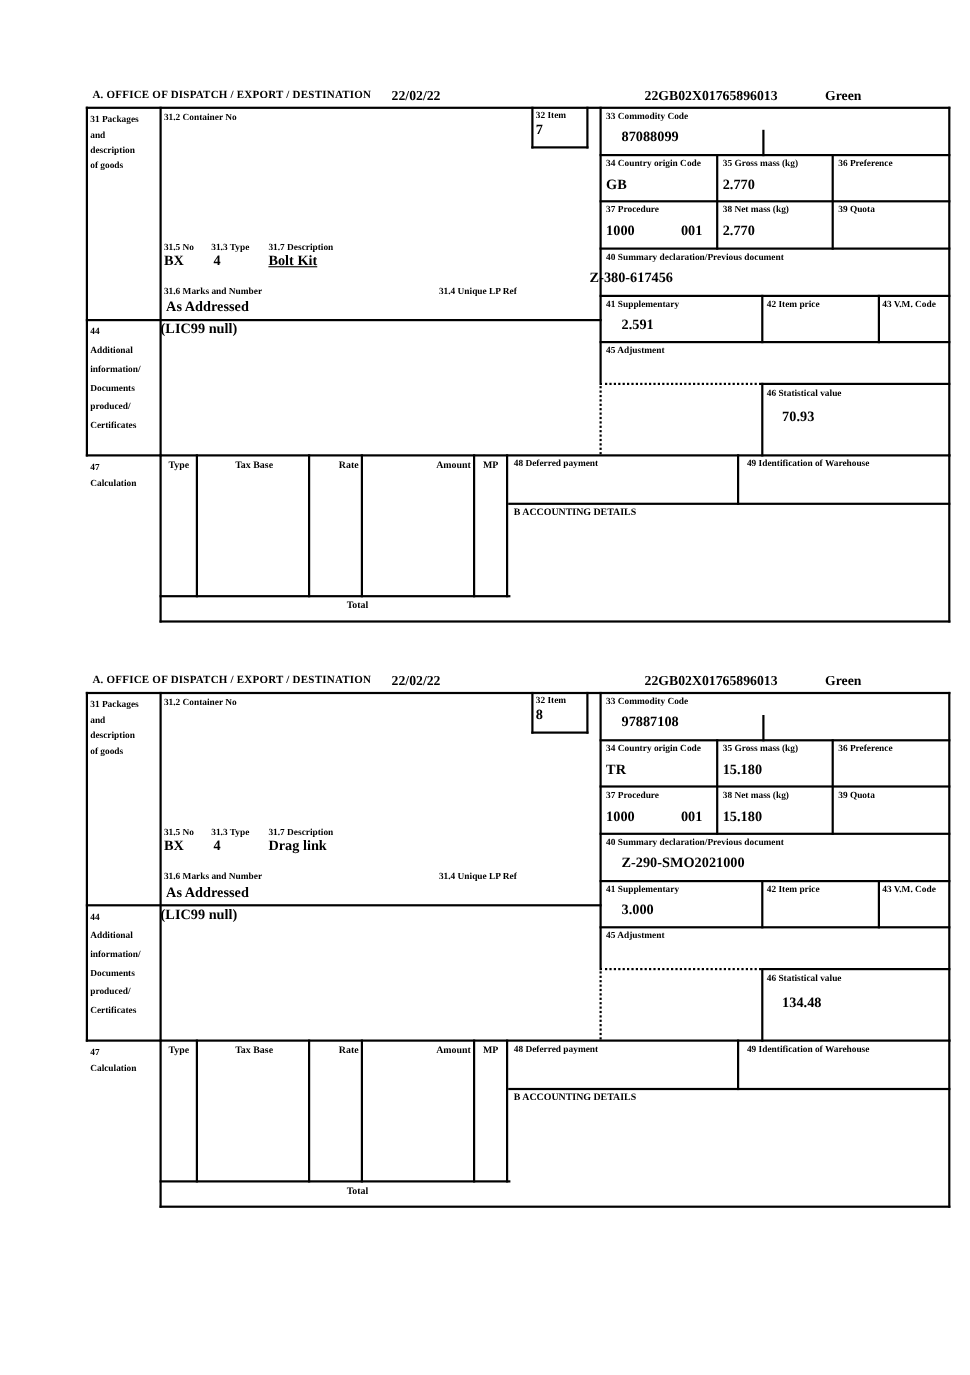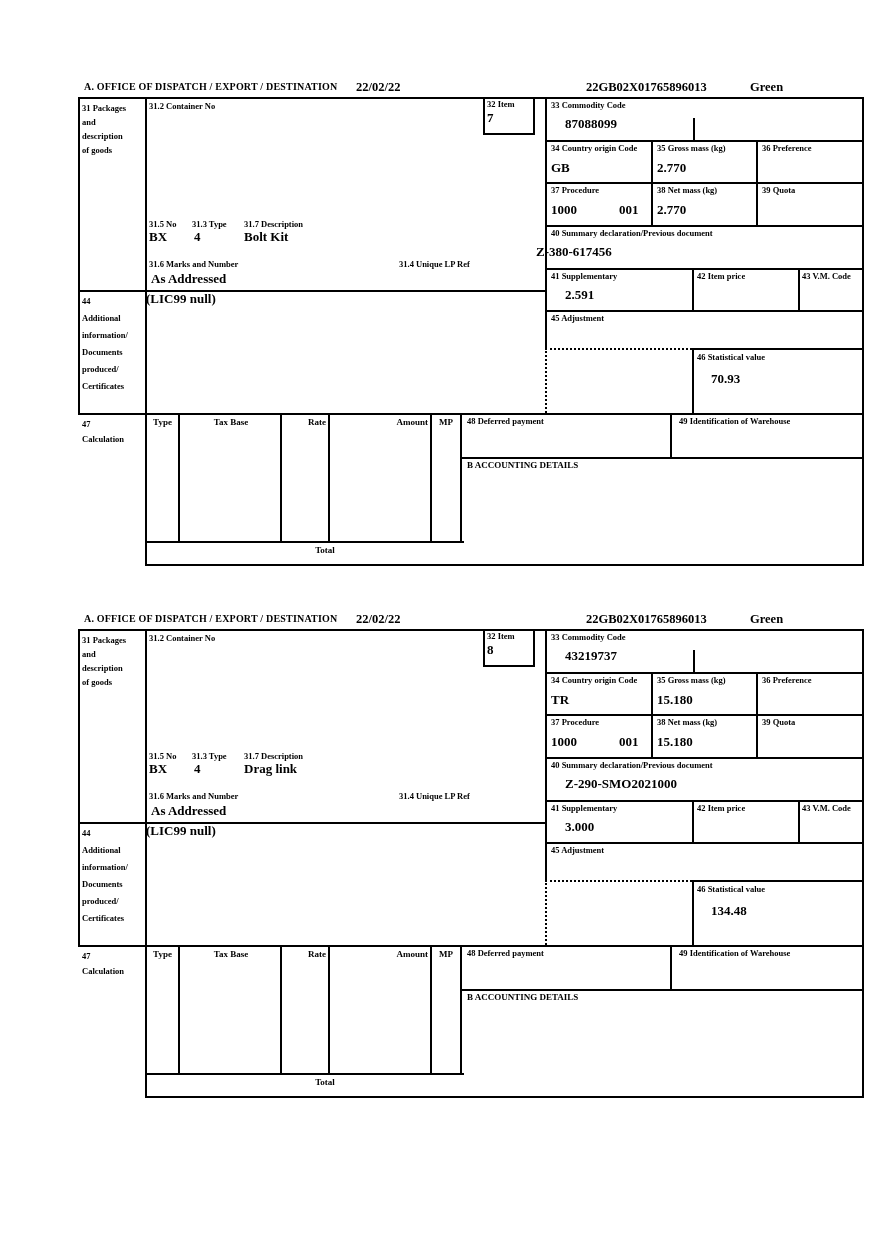--- a/index.html
+++ b/index.html
@@ -72,21 +72,21 @@
 description
 of goods</span>
     <span class="t lbl" style="left:71px;top:21px;">31.2 Container No</span>
     <span class="t lbl" style="left:409px;top:19px;">32 Item</span>
     <span class="t val" style="left:409px;top:30px;">7</span>
     <span class="t lbl" style="left:71px;top:139px;">31.5 No</span>
     <span class="t lbl" style="left:114px;top:139px;">31.3 Type</span>
     <span class="t lbl" style="left:166px;top:139px;">31.7 Description</span>
     <span class="t val" style="left:71px;top:149px;">BX</span>
     <span class="t val" style="left:116px;top:149px;">4</span>
-    <span class="t val" style="left:166px;top:149px;">Bolt Kit</span>
+    <span class="t val" style="left:166px;top:149px;text-decoration:underline;">Bolt Kit</span>
     <span class="t lbl" style="left:71px;top:179px;">31.6 Marks and Number</span>
     <span class="t lbl" style="left:321px;top:179px;">31.4 Unique LP Ref</span>
     <span class="t val" style="left:73px;top:191px;">As Addressed</span>
 
     <span class="t lbl" style="left:473px;top:20px;">33 Commodity Code</span>
     <span class="t val" style="left:487px;top:36px;">87088099</span>
     <span class="t lbl" style="left:473px;top:63px;">34 Country origin Code</span>
     <span class="t val" style="left:473px;top:80px;">GB</span>
     <span class="t lbl" style="left:579px;top:63px;">35 Gross mass (kg)</span>
     <span class="t val" style="left:579px;top:80px;">2.770</span>
@@ -181,21 +181,21 @@
     <span class="t lbl" style="left:114px;top:139px;">31.3 Type</span>
     <span class="t lbl" style="left:166px;top:139px;">31.7 Description</span>
     <span class="t val" style="left:71px;top:149px;">BX</span>
     <span class="t val" style="left:116px;top:149px;">4</span>
     <span class="t val" style="left:166px;top:149px;">Drag link</span>
     <span class="t lbl" style="left:71px;top:179px;">31.6 Marks and Number</span>
     <span class="t lbl" style="left:321px;top:179px;">31.4 Unique LP Ref</span>
     <span class="t val" style="left:73px;top:191px;">As Addressed</span>
 
     <span class="t lbl" style="left:473px;top:20px;">33 Commodity Code</span>
-    <span class="t val" style="left:487px;top:36px;">43219737</span>
+    <span class="t val" style="left:487px;top:36px;">97887108</span>
     <span class="t lbl" style="left:473px;top:63px;">34 Country origin Code</span>
     <span class="t val" style="left:473px;top:80px;">TR</span>
     <span class="t lbl" style="left:579px;top:63px;">35 Gross mass (kg)</span>
     <span class="t val" style="left:579px;top:80px;">15.180</span>
     <span class="t lbl" style="left:684px;top:63px;">36 Preference</span>
     <span class="t lbl" style="left:473px;top:105px;">37 Procedure</span>
     <span class="t val" style="left:473px;top:122px;">1000</span>
     <span class="t val" style="left:541px;top:122px;">001</span>
     <span class="t lbl" style="left:579px;top:105px;">38 Net mass (kg)</span>
     <span class="t val" style="left:579px;top:122px;">15.180</span>

